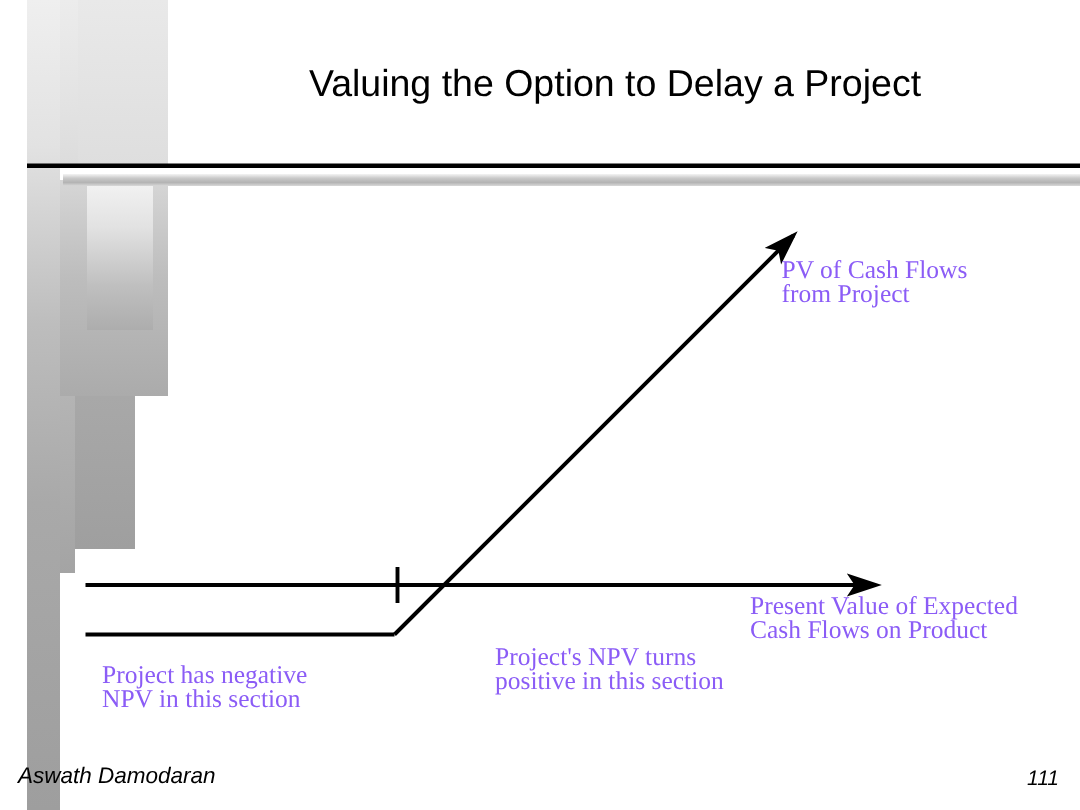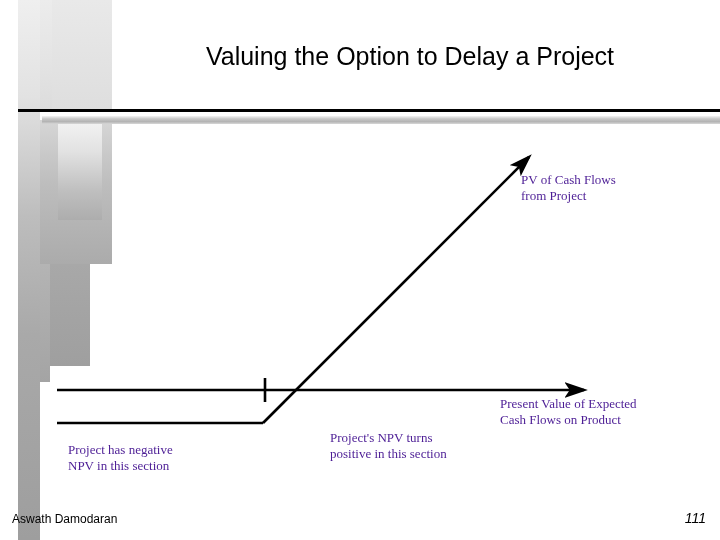--- a/index.html
+++ b/index.html
@@ -82,36 +82,37 @@
   #diagram {
     position: absolute;
     left: 0; top: 0;
     width: 720px; height: 540px;
   }
 
   
   .dlabel {
     position: absolute;
     font-family: "Liberation Serif", serif;
-    font-size: 13px;
+    font-size: 17px;
     line-height: 15.5px;
-    color: #4c1d95;
+    color: #8b5cf6;
     white-space: pre;
   }
   .lbl-pv          { left: 521px; top: 172px; }
   .lbl-initial     { left: 195px; top: 341px; }
   .lbl-present     { left: 500px; top: 396px; }
   .lbl-negative    { left: 68px;  top: 442px; }
   .lbl-positive    { left: 330px; top: 430px; }
 
   
   .footer-name {
     position: absolute;
     left: 12px; bottom: 14px;
-    font-size: 12px;
+    font-size: 15px;
+    font-style: italic;
     color: #000000;
     margin-top: 32px;
   }
   .footer-page {
     position: absolute;
     right: 14px; bottom: 14px;
     font-size: 14px;
     font-style: italic;
     color: #000000;
   }

